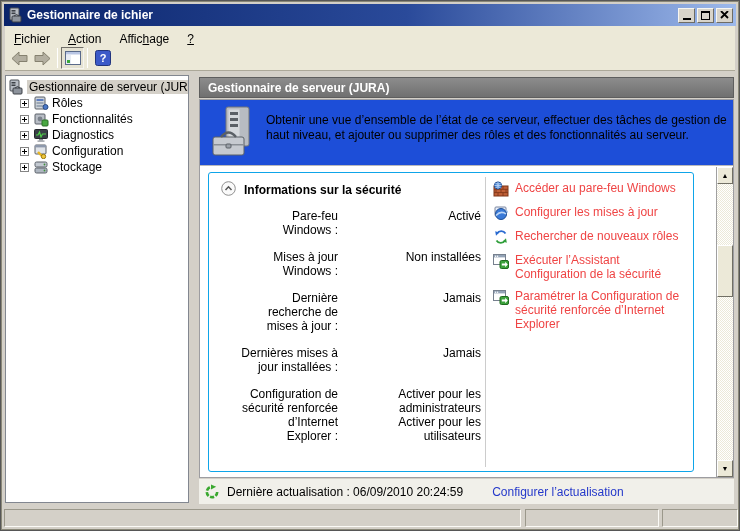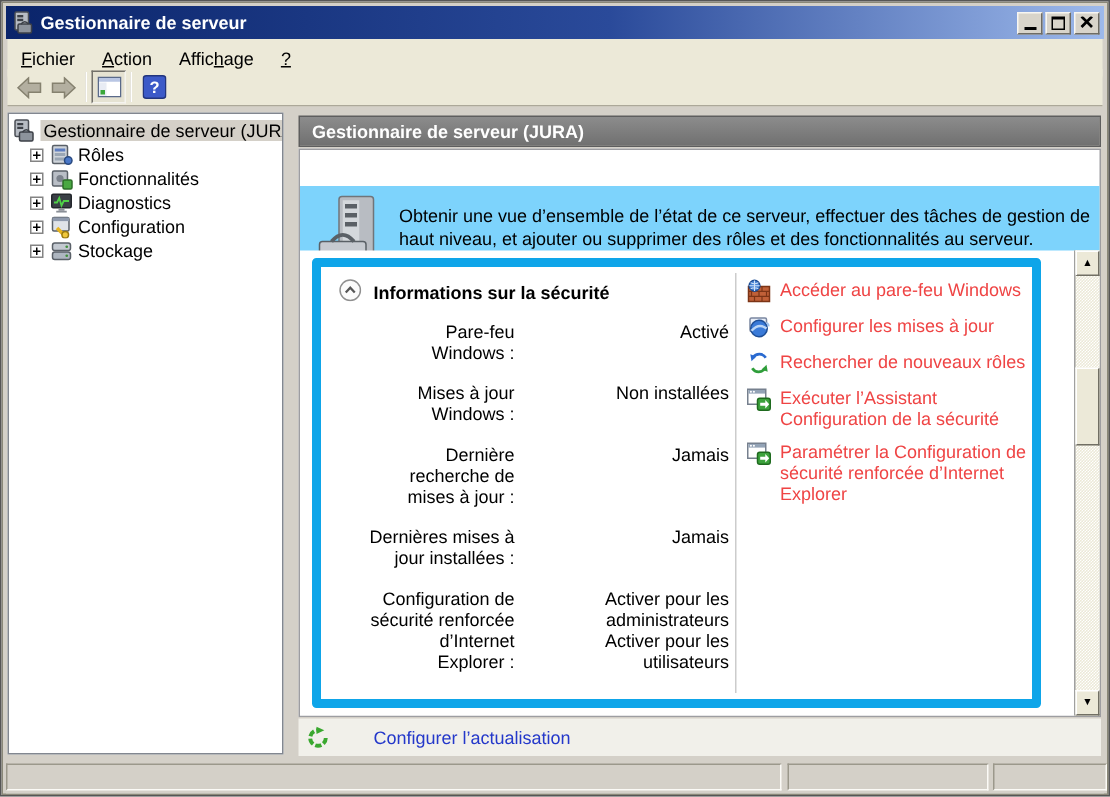--- a/index.html
+++ b/index.html
@@ -52,29 +52,29 @@
   .expander::before, .expander::after { content:""; position:absolute; background:#000; }
   .expander::before { left:1px; right:1px; top:3px; height:1px; }
   .expander::after { top:1px; bottom:1px; left:3px; width:1px; }
 
   .rightpanel { position:absolute; left:194px; top:4px; right:0; bottom:0; }
   .panelheader { position:absolute; left:1px; top:2px; right:2px; height:21px;
     background:linear-gradient(180deg,#8c8c8c,#707070); color:#fff; font-weight:bold;
     display:flex; align-items:center; padding-left:8px; border:1px solid #5e5e5e; }
   .panelbody { position:absolute; left:1px; top:24px; right:2px; bottom:26px;
     background:#fff; border:1px solid #9d9da1; }
-  .descband { position:absolute; left:0; right:0; top:0; height:56px;
-    background:#7dd3fc; border-bottom:1px solid #b9b9bc;margin-top:24px; }
+  .descband { position:absolute; left:0; right:0; top:0; height:66px;
+    background:#1d4ed8; border-bottom:1px solid #b9b9bc; }
   .descicon { position:absolute; left:10px; top:4px; }
   .desctext { position:absolute; left:66px; top:13px; width:478px; line-height:15px; }
   .scrollarea { position:absolute; left:0; right:17px; top:67px; bottom:0; background:#fff; }
 
   
   .secbox { position:absolute; left:8px; top:5px; width:486px; height:300px;
-    border:6px solid #0ea5e9; border-radius:3px; }
+    border:1px solid #0ea5e9; border-radius:3px; }
   .sechead { position:absolute; left:12px; top:8px; display:flex; align-items:center; gap:8px; }
   .sechead .sectitle { font-weight:bold; }
   .fields { position:absolute; left:32px; top:36px; width:240px;text-align:right; }
   .frow { display:flex; margin-bottom:13px; line-height:14px; }
   .flabel { flex:0 0 97px; }
   .fvals { width:152px; }
   .secdivider { position:absolute; left:276px; top:4px; bottom:4px; width:1px; background:#cccccc; }
   .linkscol { position:absolute; left:284px; top:8px; width:200px; }
   .linkrow { display:flex; gap:6px; margin-bottom:8px; line-height:14px; }
   .linkrow .licon { flex:0 0 16px; height:16px; }
@@ -119,21 +119,21 @@
   <div class="titlebar">
     <span class="titleicon">
       <svg width="16" height="16" viewBox="0 0 16 16">
         <rect x="3" y="1" width="9" height="12" rx="1" fill="#b7bcc4" stroke="#4a4e55"></rect>
         <rect x="4.5" y="3" width="4" height="1.6" fill="#3c4047"></rect>
         <rect x="4.5" y="5.5" width="4" height="1.6" fill="#3c4047"></rect>
         <rect x="5" y="9" width="9" height="6" rx="1" fill="#8d939c" stroke="#3c4047"></rect>
         <path d="M7 9 q2.5 -3 5 0" fill="none" stroke="#3c4047"></path>
       </svg>
     </span>
-    <span class="titletext">Gestionnaire de serveur</span>
+    <span class="titletext">Gestionnaire de ichier</span>
     <span class="titlebtns">
       <button class="tbtn">
           <span class="glyph-min"></span>
         </button>
       <button class="tbtn">
           <span class="glyph-max"></span>
         </button>
       <button class="tbtn">
         <svg width="9" height="8" viewBox="0 0 9 8">
           <path d="M1 0 L8 7 M8 0 L1 7" stroke="#000" stroke-width="1.8"></path>
@@ -401,20 +401,21 @@
 
       </div>
 
       <div class="refreshline">
         <span class="ricon">
           <svg width="16" height="16" viewBox="0 0 16 16">
             <path d="M13.2 8 A5.2 5.2 0 1 1 8 2.8" fill="none" stroke="#3aa82f" stroke-width="2.6" stroke-dasharray="4.2 1.6"></path>
             <path d="M7 0.5 L12.2 2.8 L7 5.4 Z" fill="#3aa82f"></path>
           </svg>
         </span>
+        <span>Dernière actualisation : 06/09/2010 20:24:59</span>
         <span class="lnk rlink">Configurer l’actualisation</span>
       </div>
     </div>
 
   </div>
 
   <div class="statusbar">
     <div class="scell c1"></div>
     <div class="scell c2"></div>
     <div class="scell c3"></div>

